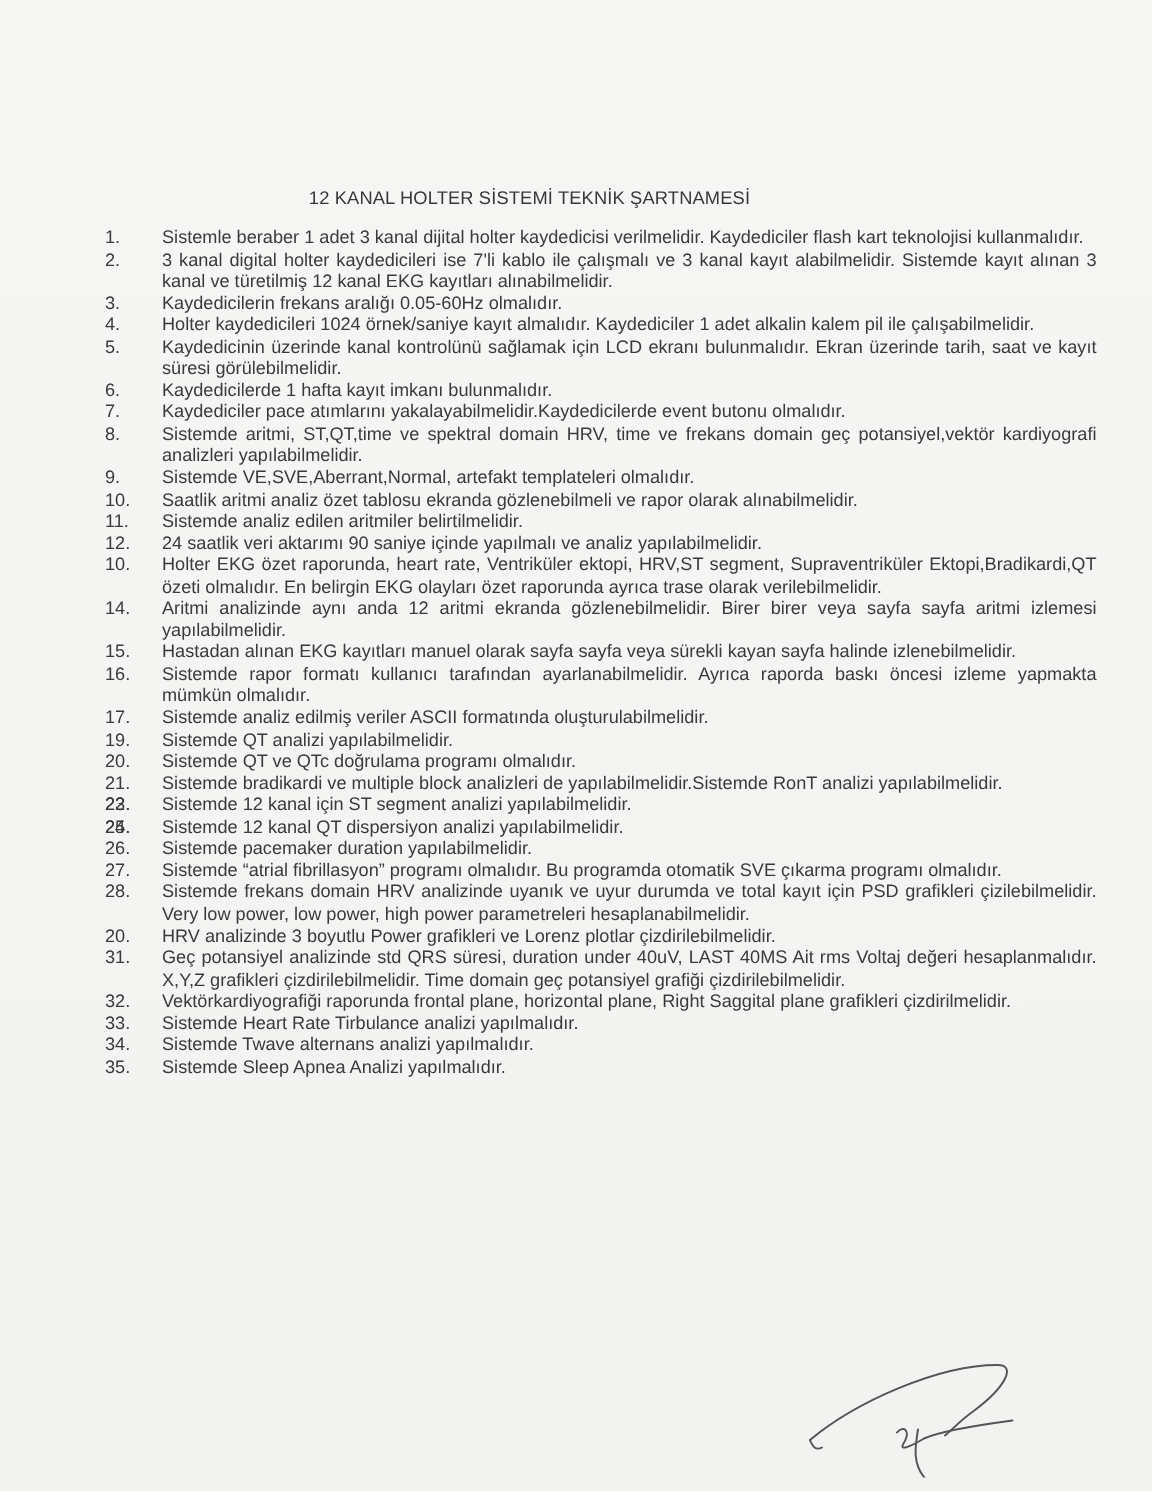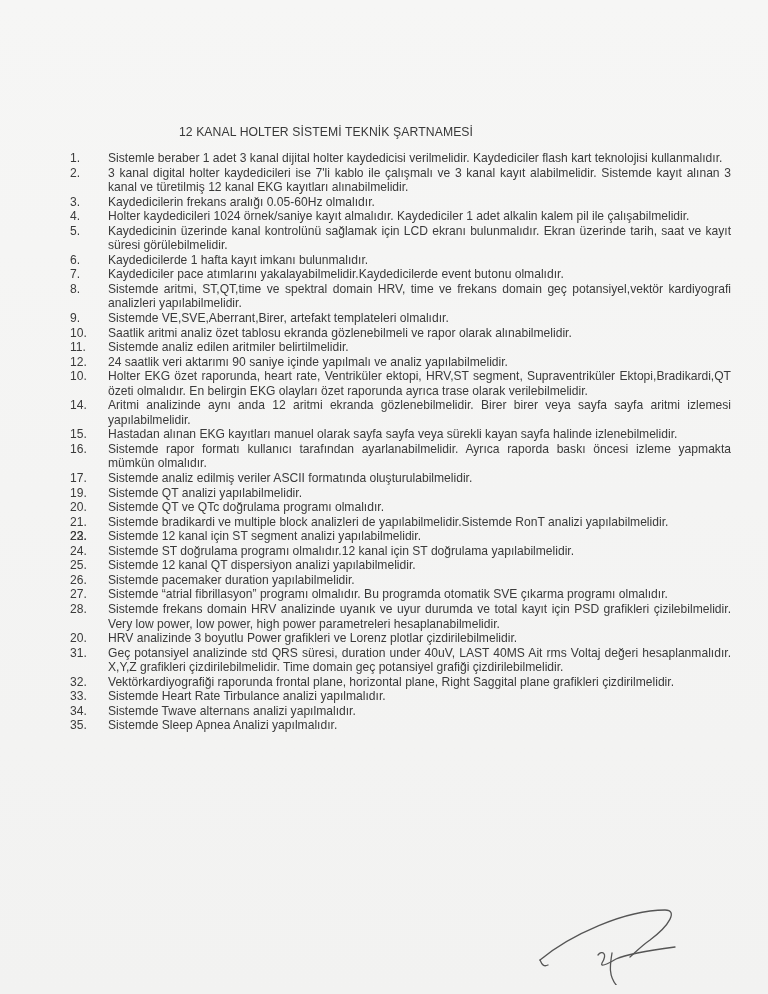--- a/index.html
+++ b/index.html
@@ -11,20 +11,21 @@
     position: relative;
   }
   .page {
     position: absolute; left: 0; top: 0; width: 768px; height: 994px;
     background: linear-gradient(180deg, #f6f6f5 0%, #f2f2f1 100%);
   }
   .title {
     position: absolute; left: 0; width: 652px; top: 125px;
     text-align: center; font-size: 12.2px; letter-spacing: 0.1px;
     color: #383838;
+    padding-left: 27px;
   }
   ol.items {
     position: absolute; left: 108px; top: 151px; width: 623px;
     margin: 0; padding: 0; list-style: none;
     font-size: 12.1px; line-height: 14.55px;
   }
   ol.items li {
     position: relative; text-align: justify; text-align-last: left;
     margin: 0; padding: 0;
   }
@@ -43,35 +44,35 @@
 
   <ol class="items" id="items">
       <li><span class="num">1.</span><span>Sistemle beraber 1 adet 3 kanal dijital holter kaydedicisi verilmelidir. Kaydediciler flash kart teknolojisi kullanmalıdır.</span></li>
       <li><span class="num">2.</span><span>3 kanal digital holter kaydedicileri ise 7'li kablo ile çalışmalı ve 3 kanal kayıt alabilmelidir. Sistemde kayıt alınan 3 kanal ve türetilmiş 12 kanal EKG kayıtları alınabilmelidir.</span></li>
       <li><span class="num">3.</span><span>Kaydedicilerin frekans aralığı  0.05-60Hz olmalıdır.</span></li>
       <li><span class="num">4.</span><span>Holter kaydedicileri 1024 örnek/saniye kayıt almalıdır. Kaydediciler 1 adet alkalin kalem pil ile çalışabilmelidir.</span></li>
       <li><span class="num">5.</span><span>Kaydedicinin üzerinde kanal kontrolünü sağlamak için LCD ekranı bulunmalıdır. Ekran üzerinde tarih, saat ve kayıt süresi görülebilmelidir.</span></li>
       <li><span class="num">6.</span><span>Kaydedicilerde 1 hafta kayıt imkanı bulunmalıdır.</span></li>
       <li><span class="num">7.</span><span>Kaydediciler pace atımlarını yakalayabilmelidir.Kaydedicilerde event butonu olmalıdır.</span></li>
       <li><span class="num">8.</span><span>Sistemde aritmi, ST,QT,time ve spektral domain HRV, time ve frekans domain geç potansiyel,vektör kardiyografi analizleri yapılabilmelidir.</span></li>
-      <li><span class="num">9.</span><span>Sistemde VE,SVE,Aberrant,Birer, artefakt templateleri olmalıdır.</span></li>
+      <li><span class="num">9.</span><span>Sistemde VE,SVE,Aberrant,Normal, artefakt templateleri olmalıdır.</span></li>
       <li><span class="num">10.</span><span>Saatlik aritmi analiz özet tablosu ekranda gözlenebilmeli ve rapor olarak alınabilmelidir.</span></li>
       <li><span class="num">11.</span><span>Sistemde analiz edilen aritmiler belirtilmelidir.</span></li>
       <li><span class="num">12.</span><span>24 saatlik veri aktarımı 90 saniye içinde yapılmalı ve analiz yapılabilmelidir.</span></li>
       <li><span class="num">10.</span><span>Holter EKG özet raporunda, heart rate, Ventriküler ektopi, HRV,ST segment, Supraventriküler Ektopi,Bradikardi,QT  özeti olmalıdır. En belirgin EKG olayları özet raporunda ayrıca trase olarak verilebilmelidir.</span></li>
       <li><span class="num">14.</span><span>Aritmi analizinde aynı anda 12 aritmi ekranda gözlenebilmelidir. Birer birer veya sayfa sayfa aritmi izlemesi yapılabilmelidir.</span></li>
       <li><span class="num">15.</span><span>Hastadan alınan EKG kayıtları manuel olarak sayfa sayfa  veya sürekli kayan sayfa halinde izlenebilmelidir.</span></li>
       <li><span class="num">16.</span><span>Sistemde rapor formatı kullanıcı tarafından ayarlanabilmelidir. Ayrıca raporda baskı öncesi izleme yapmakta mümkün olmalıdır.</span></li>
       <li><span class="num">17.</span><span>Sistemde analiz edilmiş veriler ASCII formatında oluşturulabilmelidir.</span></li>
       <li><span class="num">19.</span><span>Sistemde QT analizi yapılabilmelidir.</span></li>
       <li><span class="num">20.</span><span>Sistemde QT ve QTc doğrulama programı olmalıdır.</span></li>
       <li><span class="num">21.</span><span>Sistemde bradikardi ve multiple block analizleri de yapılabilmelidir.Sistemde RonT analizi yapılabilmelidir.</span></li>
       <li><span class="num">22.</span></li>
       <li><span class="num">23.</span><span>Sistemde 12 kanal için ST segment analizi yapılabilmelidir.</span></li>
-      <li><span class="num">24.</span><span>Sistemde ST doğrulama programı olmalıdır.12 kanal için ST doğrulama yapılabilmelidir.</span></li>
+      <li><span class="num">24.</span></li>
       <li><span class="num">25.</span><span>Sistemde 12 kanal QT dispersiyon analizi yapılabilmelidir.</span></li>
       <li><span class="num">26.</span><span>Sistemde pacemaker duration yapılabilmelidir.</span></li>
       <li><span class="num">27.</span><span>Sistemde “atrial fibrillasyon” programı olmalıdır. Bu programda otomatik SVE çıkarma programı olmalıdır.</span></li>
       <li><span class="num">28.</span><span>Sistemde frekans domain HRV analizinde uyanık ve uyur durumda ve total kayıt için PSD grafikleri çizilebilmelidir. Very low power, low power, high power parametreleri hesaplanabilmelidir.</span></li>
       <li><span class="num">20.</span><span>HRV analizinde 3 boyutlu Power grafikleri ve Lorenz plotlar çizdirilebilmelidir.</span></li>
       <li><span class="num">31.</span><span>Geç potansiyel analizinde std QRS süresi, duration under 40uV, LAST 40MS Ait rms Voltaj değeri hesaplanmalıdır. X,Y,Z grafikleri çizdirilebilmelidir. Time domain geç potansiyel grafiği çizdirilebilmelidir.</span></li>
       <li><span class="num">32.</span><span>Vektörkardiyografiği raporunda frontal plane, horizontal plane, Right Saggital plane grafikleri çizdirilmelidir.</span></li>
       <li><span class="num">33.</span><span>Sistemde Heart Rate Tirbulance analizi yapılmalıdır.</span></li>
       <li><span class="num">34.</span><span>Sistemde Twave alternans analizi yapılmalıdır.</span></li>
       <li><span class="num">35.</span><span>Sistemde Sleep Apnea Analizi yapılmalıdır.</span></li>

